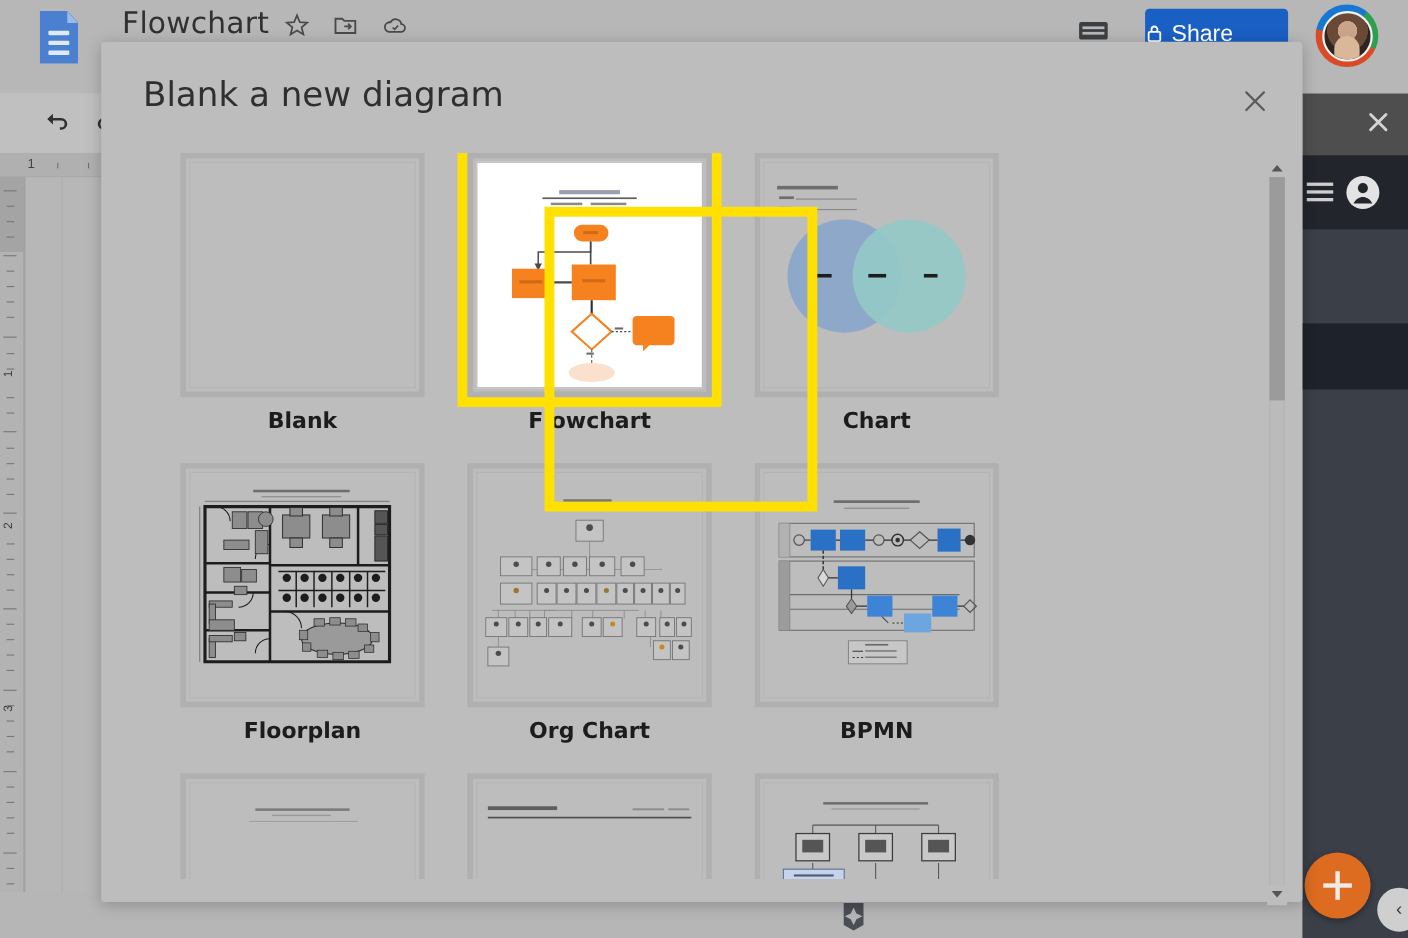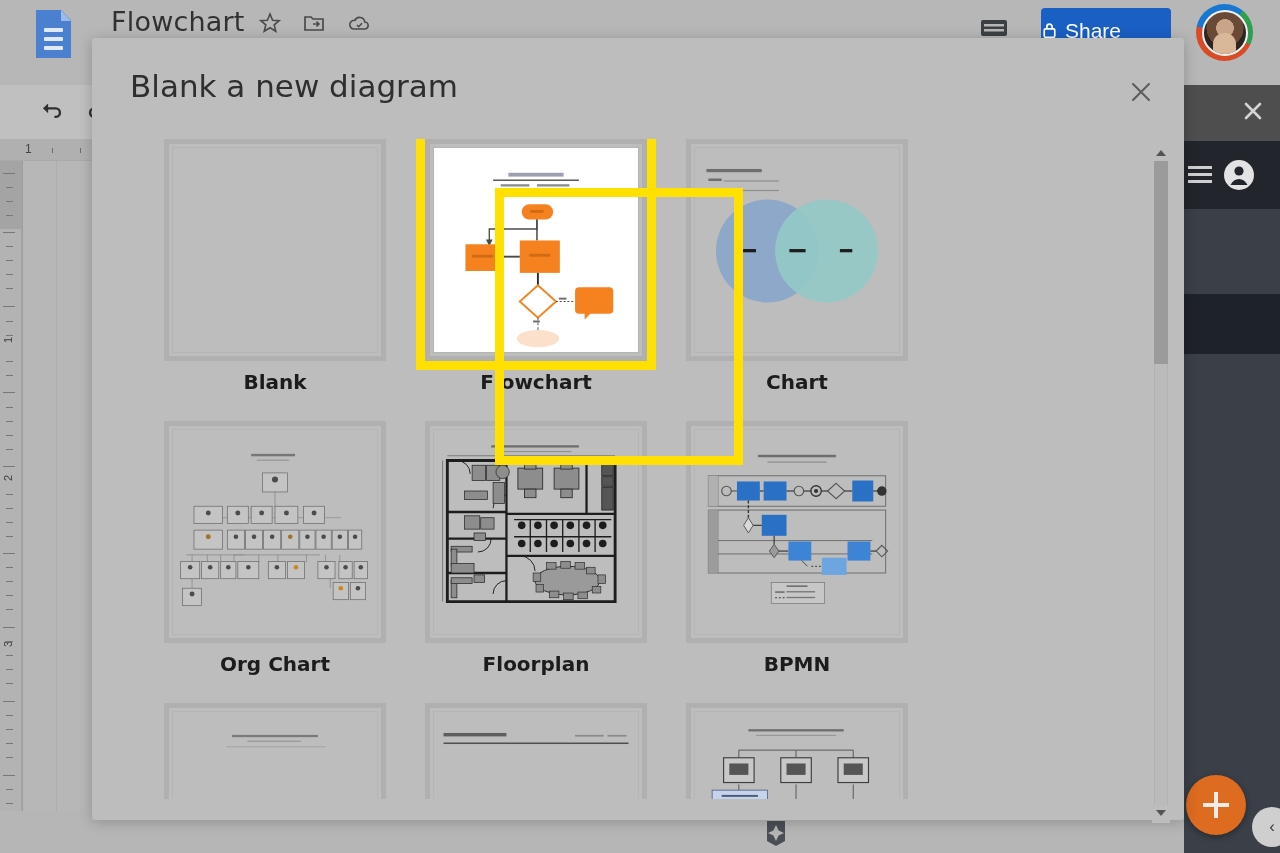--- a/index.html
+++ b/index.html
@@ -542,20 +542,128 @@
             </div>
           </div>
           <div class="card-label">Chart</div>
         </div>
 
         <div class="card">
           <div class="card-thumb">
             <div class="inner">
               <div class="tn">
                 <svg viewBox="0 0 214 214">
+                  <rect x="60" y="16" width="92" height="2.4" fill="#6e6e6e"></rect>
+                  <rect x="68" y="22" width="76" height="1.2" fill="#909090"></rect>
+
+                  <g stroke="#1d1d1d" stroke-width="3" fill="none">
+                    <path d="M14 32 H190 V180 H14 Z"></path>
+                  </g>
+
+                  <g stroke="#1d1d1d" stroke-width="2.4" fill="none">
+                    <path d="M76 32 V180"></path>
+                    <path d="M76 86 H14"></path>
+                    <path d="M76 114 H14"></path>
+                    <path d="M76 150 H14"></path>
+                    <path d="M76 88 H190"></path>
+                    <path d="M76 132 H190"></path>
+                    <path d="M160 32 V88"></path>
+                  </g>
+
+                  <g stroke="#1d1d1d" stroke-width="1" fill="none">
+                    <path d="M24 32 a14 14 0 0 1 14 14"></path>
+                    <path d="M76 68 a14 14 0 0 0 -14 14"></path>
+                    <path d="M60 114 a14 14 0 0 1 -14 14"></path>
+                    <path d="M76 158 a14 14 0 0 0 -14 14"></path>
+                    <path d="M90 132 a16 16 0 0 1 16 16"></path>
+                  </g>
+
+                  <g fill="#8d8d8d" stroke="#2a2a2a" stroke-width=".8">
+                    <rect x="40" y="37" width="14" height="16"></rect>
+                    <rect x="55" y="37" width="14" height="16"></rect>
+                    <circle cx="72" cy="44" r="7"></circle>
+                    <rect x="62" y="55" width="12" height="22"></rect>
+                    <rect x="32" y="64" width="24" height="9"></rect>
+                    <rect x="32" y="90" width="16" height="14"></rect>
+                    <rect x="49" y="92" width="14" height="12"></rect>
+                    <rect x="42" y="108" width="12" height="8"></rect>
+                    <rect x="18" y="122" width="22" height="6"></rect>
+                    <rect x="18" y="125" width="6" height="18"></rect>
+                    <rect x="18" y="140" width="24" height="10"></rect>
+                    <rect x="42" y="152" width="11" height="8"></rect>
+                    <rect x="18" y="158" width="6" height="18"></rect>
+                    <rect x="18" y="155" width="22" height="6"></rect>
+                  </g>
+
+                  <g fill="#8d8d8d" stroke="#2a2a2a" stroke-width=".9">
+                    <rect x="88" y="40" width="26" height="22"></rect>
+                    <rect x="126" y="40" width="26" height="22"></rect>
+                    <rect x="95" y="62" width="12" height="9"></rect>
+                    <rect x="133" y="62" width="12" height="9"></rect>
+                    <rect x="95" y="33" width="12" height="8"></rect>
+                    <rect x="133" y="33" width="12" height="8"></rect>
+                  </g>
+
+                  <g fill="#555" stroke="#1d1d1d" stroke-width=".8">
+                    <rect x="176" y="36" width="12" height="12"></rect>
+                    <rect x="176" y="49" width="12" height="10"></rect>
+                    <rect x="176" y="60" width="12" height="24"></rect>
+                  </g>
+
+                  <g stroke="#1d1d1d" stroke-width="1.4" fill="none">
+                    <path d="M84 94 H186"></path>
+                    <path d="M84 112 H186"></path>
+                    <path d="M101 94 V128 M118 94 V128 M135 94 V128 M152 94 V128 M169 94 V128"></path>
+                  </g>
+                  <g fill="#1d1d1d">
+                    <circle cx="92" cy="100" r="4"></circle>
+                      <circle cx="109" cy="100" r="4"></circle>
+                    <circle cx="126" cy="100" r="4"></circle>
+                      <circle cx="143" cy="100" r="4"></circle>
+                    <circle cx="160" cy="100" r="4"></circle>
+                      <circle cx="177" cy="100" r="4"></circle>
+                    <circle cx="92" cy="119" r="4"></circle>
+                      <circle cx="109" cy="119" r="4"></circle>
+                    <circle cx="126" cy="119" r="4"></circle>
+                      <circle cx="143" cy="119" r="4"></circle>
+                    <circle cx="160" cy="119" r="4"></circle>
+                      <circle cx="177" cy="119" r="4"></circle>
+                  </g>
+
+                  <ellipse cx="140" cy="158" rx="34" ry="15" fill="#9a9a9a" stroke="#2a2a2a" stroke-width="1"></ellipse>
+                  <g fill="#8d8d8d" stroke="#2a2a2a" stroke-width=".7">
+                    <rect x="118" y="139" width="10" height="7"></rect>
+                      <rect x="133" y="138" width="10" height="7"></rect>
+                    <rect x="148" y="139" width="10" height="7"></rect>
+                      <rect x="160" y="144" width="9" height="7"></rect>
+                    <rect x="172" y="152" width="8" height="9"></rect>
+                      <rect x="166" y="164" width="9" height="7"></rect>
+                    <rect x="151" y="170" width="10" height="7"></rect>
+                      <rect x="136" y="171" width="10" height="7"></rect>
+                    <rect x="121" y="169" width="10" height="7"></rect>
+                      <rect x="107" y="162" width="8" height="8"></rect>
+                    <rect x="104" y="150" width="8" height="9"></rect>
+                  </g>
+
+                  <g stroke="#4a4a4a" stroke-width=".6">
+                    <path d="M14 27 H190"></path>
+                      <path d="M9 32 V180"></path>
+                  </g>
+                </svg>
+              </div>
+            </div>
+          </div>
+          <div class="card-label">Floorplan</div>
+        </div>
+
+        <div class="card">
+          <div class="card-thumb">
+            <div class="inner">
+              <div class="tn">
+                <svg viewBox="0 0 214 214">
                   <g stroke="#888" stroke-width=".8" fill="none">
                     <path d="M107 63 v10"></path>
                     <path d="M36 92 h140" stroke-width=".7"></path>
                     <path d="M107 73 v8"></path>
                     <path d="M36 81 v11 M64 81 v11 M82 81 v11 M100 81 v11 M148 81 v11"></path>
                     <path d="M36 106 v12 M64 106 v12 M107 106 v12 M148 106 v12"></path>
                     <path d="M14 131 h60 M64 131 h90"></path>
                     <path d="M20 131 v8 M36 131 v8 M50 131 v8 M64 131 v8 M90 131 v8 M110 131 v8 M140 131 v8 M160 131 v8 M175 131 v8"></path>
                     <path d="M20 156 v10 M165 156 v10"></path>
                   </g>
@@ -625,128 +733,20 @@
             </div>
           </div>
           <div class="card-label">Org Chart</div>
         </div>
 
         <div class="card">
           <div class="card-thumb">
             <div class="inner">
               <div class="tn">
                 <svg viewBox="0 0 214 214">
-                  <rect x="60" y="16" width="92" height="2.4" fill="#6e6e6e"></rect>
-                  <rect x="68" y="22" width="76" height="1.2" fill="#909090"></rect>
-
-                  <g stroke="#1d1d1d" stroke-width="3" fill="none">
-                    <path d="M14 32 H190 V180 H14 Z"></path>
-                  </g>
-
-                  <g stroke="#1d1d1d" stroke-width="2.4" fill="none">
-                    <path d="M76 32 V180"></path>
-                    <path d="M76 86 H14"></path>
-                    <path d="M76 114 H14"></path>
-                    <path d="M76 150 H14"></path>
-                    <path d="M76 88 H190"></path>
-                    <path d="M76 132 H190"></path>
-                    <path d="M160 32 V88"></path>
-                  </g>
-
-                  <g stroke="#1d1d1d" stroke-width="1" fill="none">
-                    <path d="M24 32 a14 14 0 0 1 14 14"></path>
-                    <path d="M76 68 a14 14 0 0 0 -14 14"></path>
-                    <path d="M60 114 a14 14 0 0 1 -14 14"></path>
-                    <path d="M76 158 a14 14 0 0 0 -14 14"></path>
-                    <path d="M90 132 a16 16 0 0 1 16 16"></path>
-                  </g>
-
-                  <g fill="#8d8d8d" stroke="#2a2a2a" stroke-width=".8">
-                    <rect x="40" y="37" width="14" height="16"></rect>
-                    <rect x="55" y="37" width="14" height="16"></rect>
-                    <circle cx="72" cy="44" r="7"></circle>
-                    <rect x="62" y="55" width="12" height="22"></rect>
-                    <rect x="32" y="64" width="24" height="9"></rect>
-                    <rect x="32" y="90" width="16" height="14"></rect>
-                    <rect x="49" y="92" width="14" height="12"></rect>
-                    <rect x="42" y="108" width="12" height="8"></rect>
-                    <rect x="18" y="122" width="22" height="6"></rect>
-                    <rect x="18" y="125" width="6" height="18"></rect>
-                    <rect x="18" y="140" width="24" height="10"></rect>
-                    <rect x="42" y="152" width="11" height="8"></rect>
-                    <rect x="18" y="158" width="6" height="18"></rect>
-                    <rect x="18" y="155" width="22" height="6"></rect>
-                  </g>
-
-                  <g fill="#8d8d8d" stroke="#2a2a2a" stroke-width=".9">
-                    <rect x="88" y="40" width="26" height="22"></rect>
-                    <rect x="126" y="40" width="26" height="22"></rect>
-                    <rect x="95" y="62" width="12" height="9"></rect>
-                    <rect x="133" y="62" width="12" height="9"></rect>
-                    <rect x="95" y="33" width="12" height="8"></rect>
-                    <rect x="133" y="33" width="12" height="8"></rect>
-                  </g>
-
-                  <g fill="#555" stroke="#1d1d1d" stroke-width=".8">
-                    <rect x="176" y="36" width="12" height="12"></rect>
-                    <rect x="176" y="49" width="12" height="10"></rect>
-                    <rect x="176" y="60" width="12" height="24"></rect>
-                  </g>
-
-                  <g stroke="#1d1d1d" stroke-width="1.4" fill="none">
-                    <path d="M84 94 H186"></path>
-                    <path d="M84 112 H186"></path>
-                    <path d="M101 94 V128 M118 94 V128 M135 94 V128 M152 94 V128 M169 94 V128"></path>
-                  </g>
-                  <g fill="#1d1d1d">
-                    <circle cx="92" cy="100" r="4"></circle>
-                      <circle cx="109" cy="100" r="4"></circle>
-                    <circle cx="126" cy="100" r="4"></circle>
-                      <circle cx="143" cy="100" r="4"></circle>
-                    <circle cx="160" cy="100" r="4"></circle>
-                      <circle cx="177" cy="100" r="4"></circle>
-                    <circle cx="92" cy="119" r="4"></circle>
-                      <circle cx="109" cy="119" r="4"></circle>
-                    <circle cx="126" cy="119" r="4"></circle>
-                      <circle cx="143" cy="119" r="4"></circle>
-                    <circle cx="160" cy="119" r="4"></circle>
-                      <circle cx="177" cy="119" r="4"></circle>
-                  </g>
-
-                  <ellipse cx="140" cy="158" rx="34" ry="15" fill="#9a9a9a" stroke="#2a2a2a" stroke-width="1"></ellipse>
-                  <g fill="#8d8d8d" stroke="#2a2a2a" stroke-width=".7">
-                    <rect x="118" y="139" width="10" height="7"></rect>
-                      <rect x="133" y="138" width="10" height="7"></rect>
-                    <rect x="148" y="139" width="10" height="7"></rect>
-                      <rect x="160" y="144" width="9" height="7"></rect>
-                    <rect x="172" y="152" width="8" height="9"></rect>
-                      <rect x="166" y="164" width="9" height="7"></rect>
-                    <rect x="151" y="170" width="10" height="7"></rect>
-                      <rect x="136" y="171" width="10" height="7"></rect>
-                    <rect x="121" y="169" width="10" height="7"></rect>
-                      <rect x="107" y="162" width="8" height="8"></rect>
-                    <rect x="104" y="150" width="8" height="9"></rect>
-                  </g>
-
-                  <g stroke="#4a4a4a" stroke-width=".6">
-                    <path d="M14 27 H190"></path>
-                      <path d="M9 32 V180"></path>
-                  </g>
-                </svg>
-              </div>
-            </div>
-          </div>
-          <div class="card-label">Floorplan</div>
-        </div>
-
-        <div class="card">
-          <div class="card-thumb">
-            <div class="inner">
-              <div class="tn">
-                <svg viewBox="0 0 214 214">
                   <rect x="66" y="26" width="82" height="2.6" fill="#6e6e6e"></rect>
                   <rect x="76" y="33" width="62" height="1.3" fill="#909090"></rect>
 
                   <g stroke="#6c6c6c" stroke-width="1" fill="none">
                     <rect x="14" y="48" width="186" height="32"></rect>
                     <rect x="14" y="84" width="186" height="66"></rect>
                     <path d="M24 48 V80 M24 84 V150"></path>
                     <path d="M24 116 H186 M24 130 H186"></path>
                   </g>
                   <rect x="14" y="48" width="10" height="32" fill="#b1b1b1"></rect>

